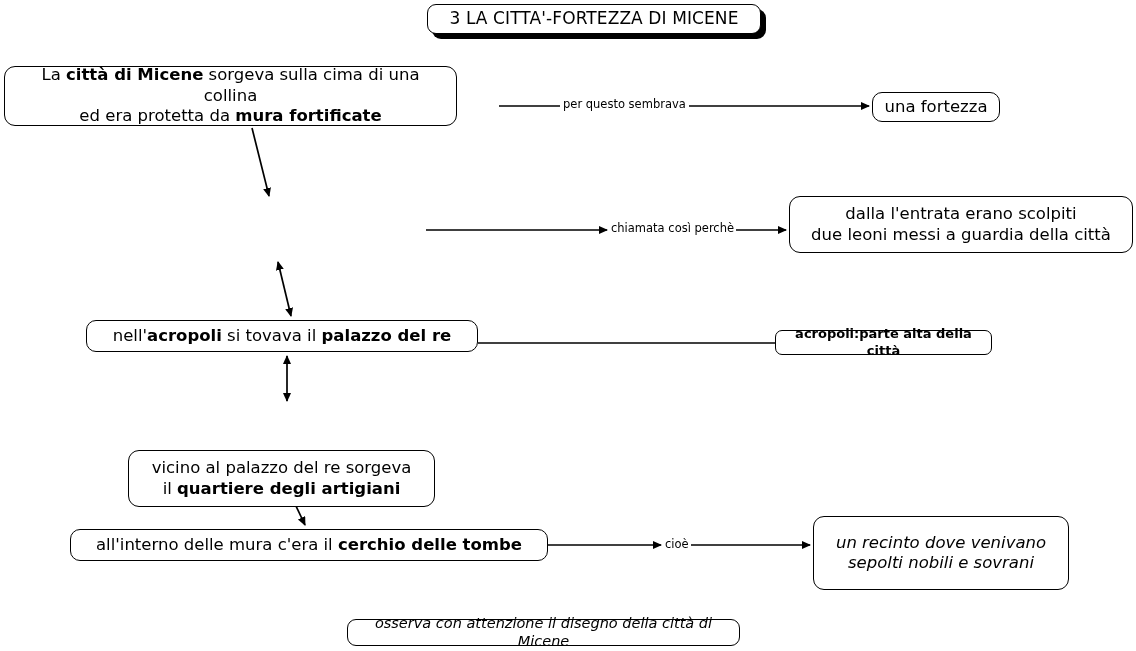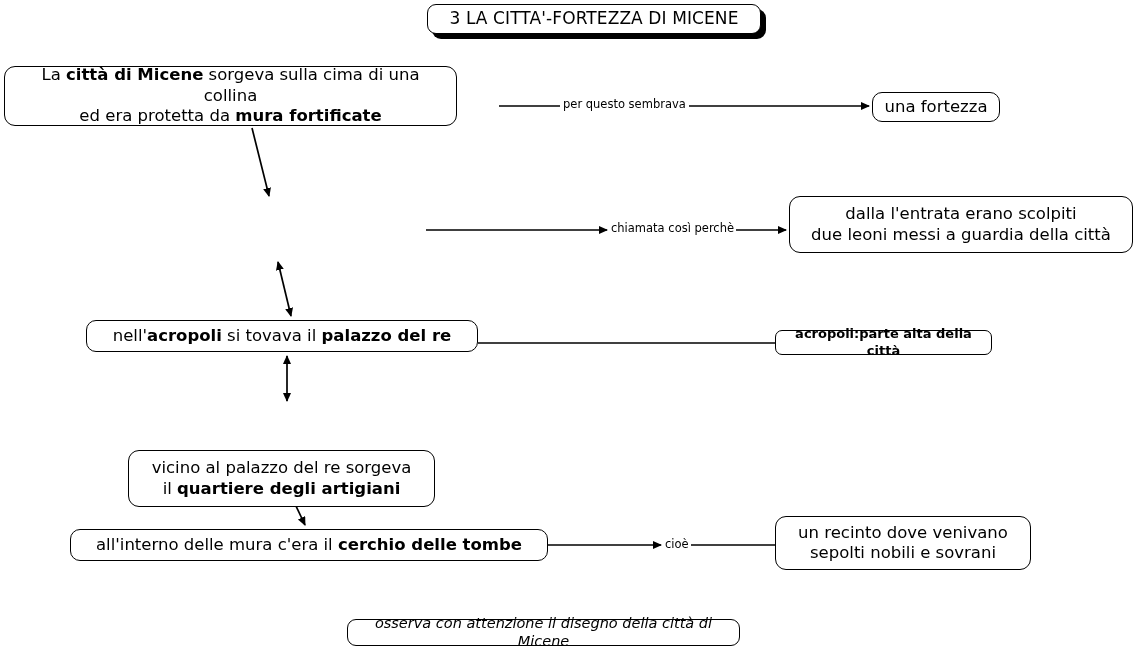--- a/index.html
+++ b/index.html
@@ -60,21 +60,21 @@
   #node-fortezza   { left: 872px; top: 92px;  width: 128px; height: 30px; border-radius: 10px; }
   #node-ingresso   { left: 108px; top: 202px; width: 318px; height: 56px; }
   #node-leoni      { left: 789px; top: 196px; width: 344px; height: 57px; }
   #node-acropoli   { left: 86px;  top: 320px; width: 392px; height: 32px; border-radius: 10px; }
   #node-acropoli-def {
     left: 775px; top: 330px; width: 217px; height: 25px;
     border-radius: 7px; font-size: 13px; padding: 2px 6px; font-weight: bold;
   }
   #node-artigiani  { left: 128px; top: 405px; width: 307px; height: 57px; margin-top: 45px; }
   #node-tombe      { left: 70px;  top: 529px; width: 478px; height: 32px; border-radius: 10px; }
-  #node-recinto    { left: 775px; top: 516px; width: 256px; height: 54px; }
+  #node-recinto    { left: 813px; top: 516px; width: 256px; height: 74px; font-style: italic; }
   #node-footer {
     left: 347px; top: 619px; width: 393px; height: 27px;
     border-radius: 9px; font-size: 14.5px; font-style: italic;
   }
 
   
   .wire-label {
     position: absolute;
     font-size: 11.5px;
     background: #ffffff;

